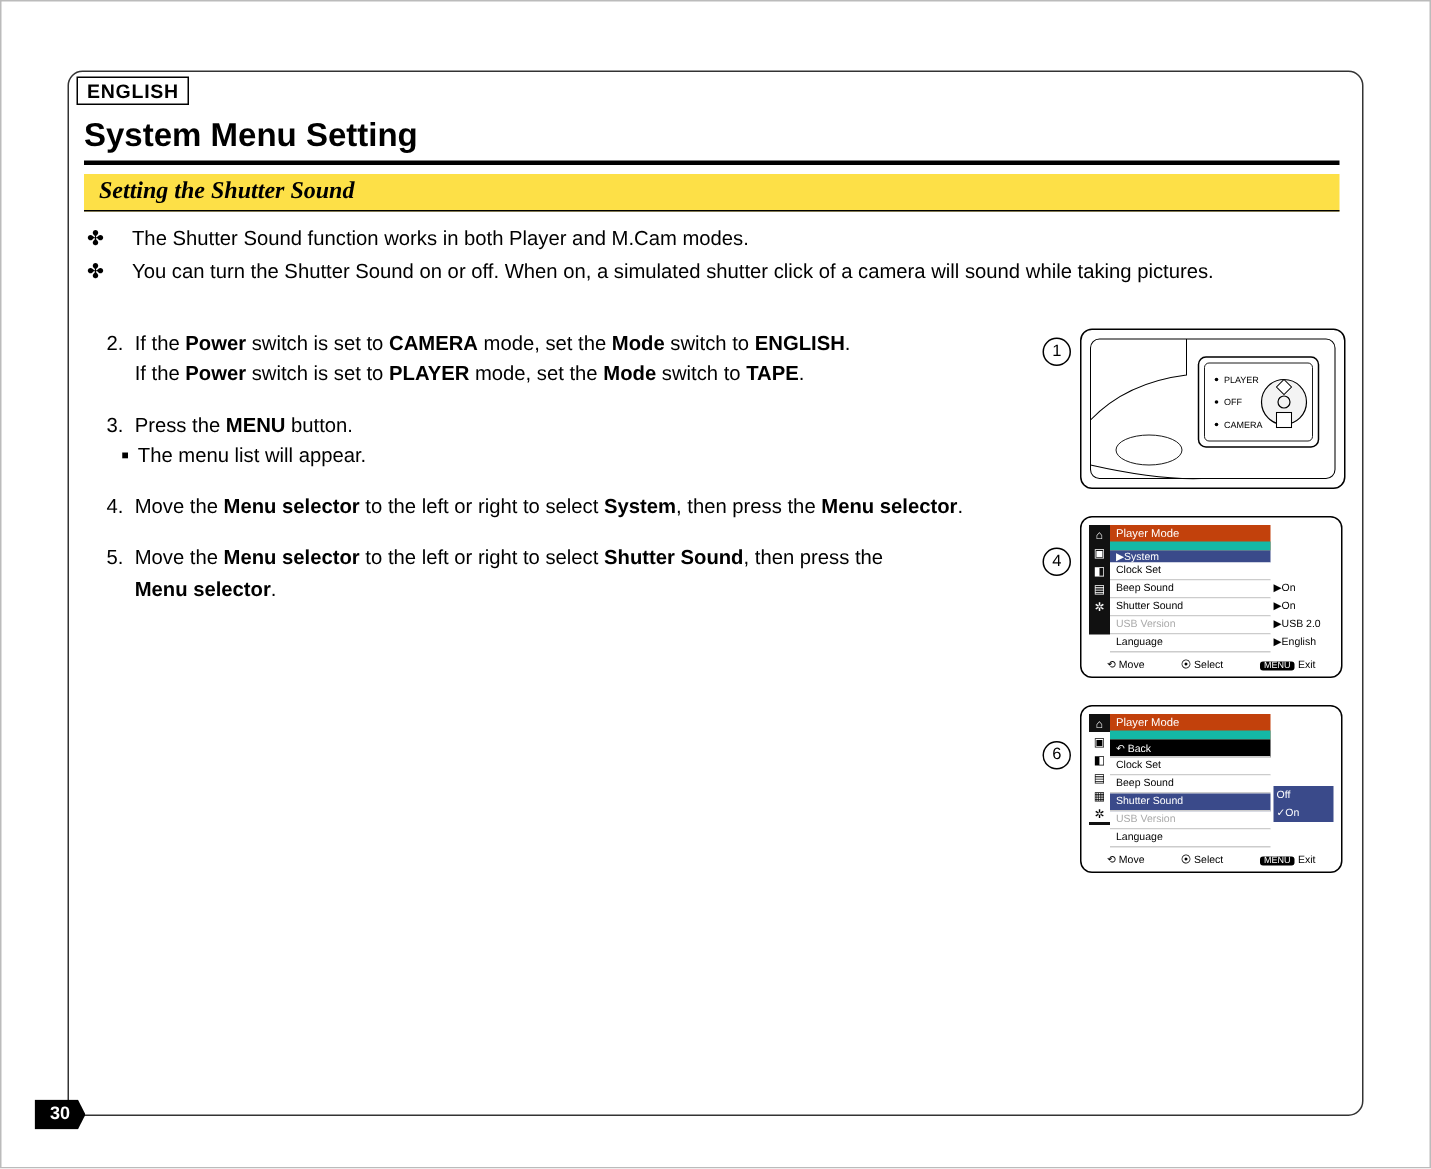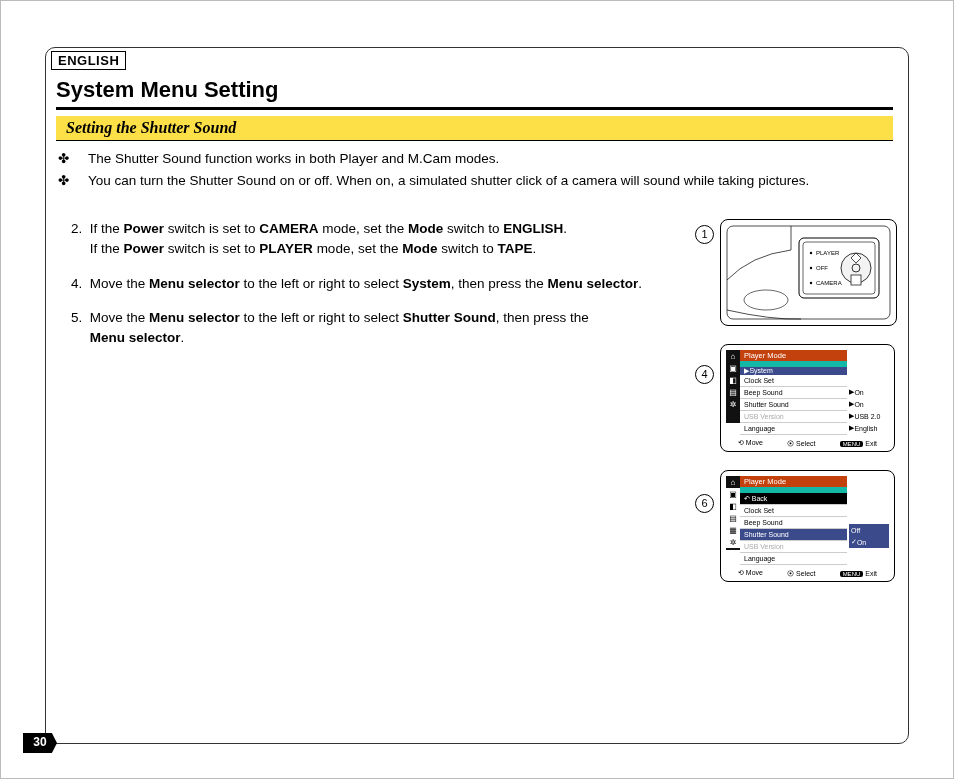--- a/index.html
+++ b/index.html
@@ -189,20 +189,22 @@
   <div class="intro">
     <p><span class="mark">✤</span><span>The Shutter Sound function works in both Player and M.Cam modes.</span></p>
     <p><span class="mark">✤</span><span>You can turn the Shutter Sound on or off. When on, a simulated shutter click of a camera will sound while taking pictures.</span></p>
   </div>
 
   <div class="steps">
 
     <p>2.&nbsp;&nbsp;<span>If the </span><b>Power</b><span> switch is set to </span><b>CAMERA</b><span> mode, set the </span><b>Mode</b><span> switch to </span><b>ENGLISH</b><span>.</span><br>
     &nbsp;&nbsp;&nbsp;&nbsp;&nbsp;<span>If the </span><b>Power</b><span> switch is set to </span><b>PLAYER</b><span> mode, set the </span><b>Mode</b><span> switch to </span><b>TAPE</b><span>.</span></p>
 
+    <p>3.&nbsp;&nbsp;<span>Press the </span><b>MENU</b><span> button.</span><br>
+    <span class="sq">■</span><span>The menu list will appear.</span></p>
 
     <p>4.&nbsp;&nbsp;<span>Move the </span><b>Menu selector</b><span> to the left or right to select </span><b>System</b><span>, then press the </span><b>Menu selector</b><span>.</span></p>
 
     <p>5.&nbsp;&nbsp;<span>Move the </span><b>Menu selector</b><span> to the left or right to select </span><b>Shutter Sound</b><span>, then press the</span><br>
     &nbsp;&nbsp;&nbsp;&nbsp;&nbsp;<b>Menu selector</b><span>.</span></p>
 
 
   </div>
 
   <div class="figs">

